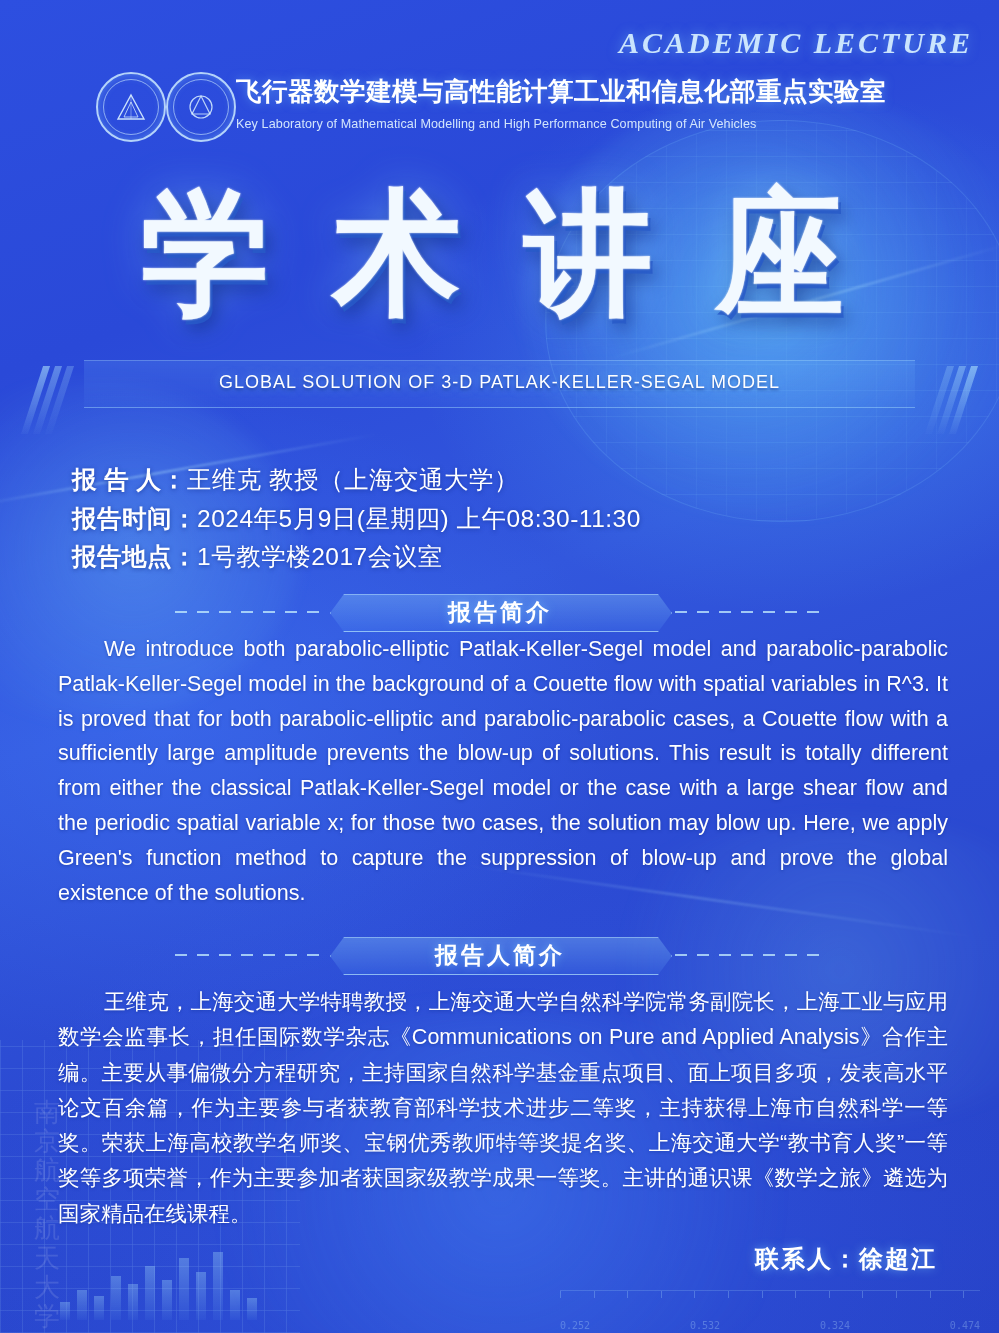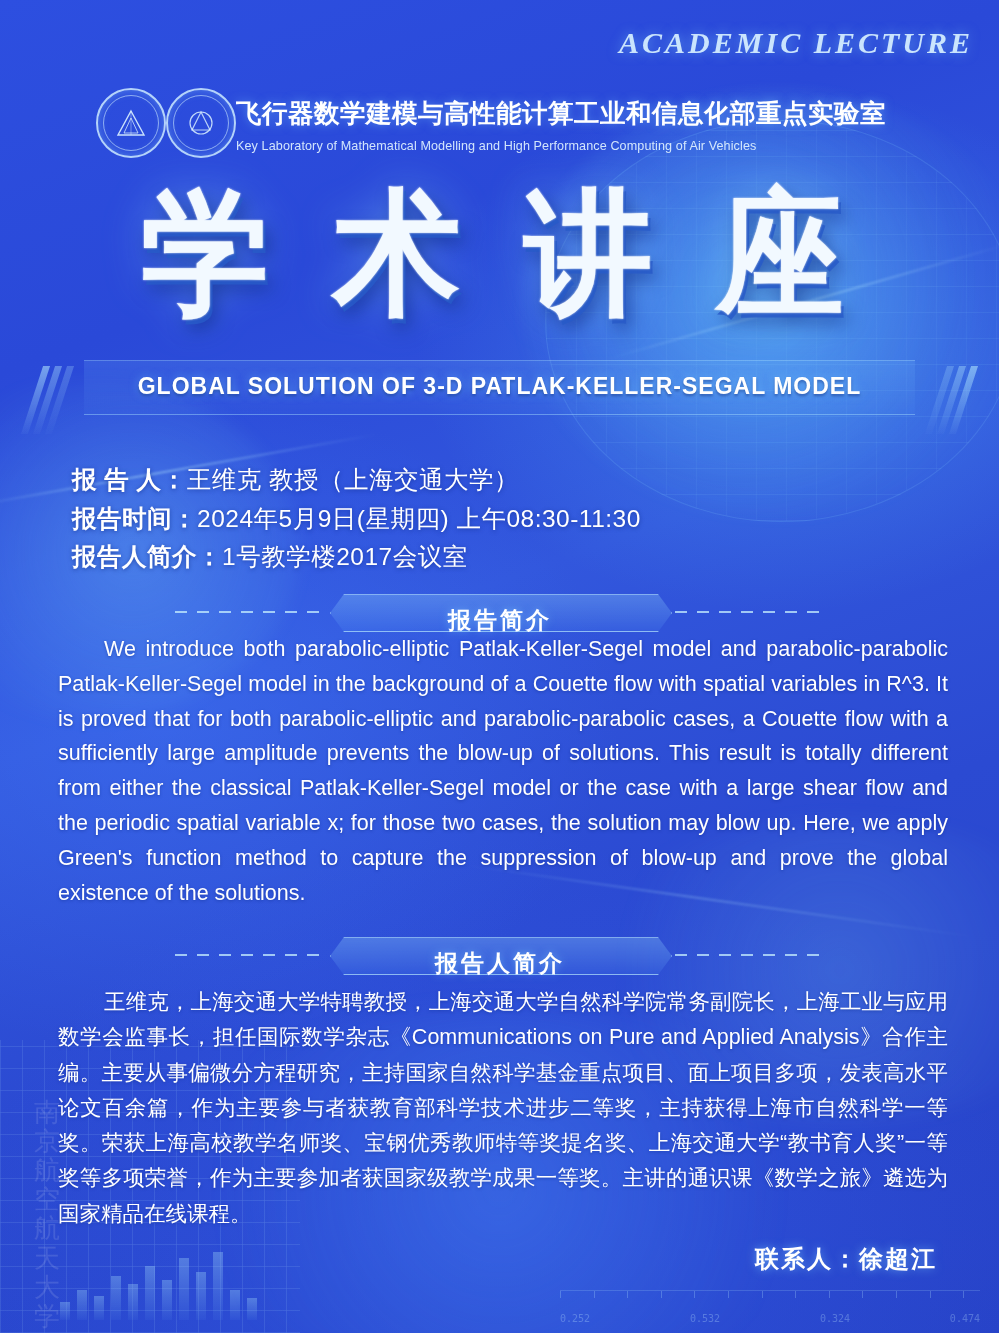--- a/index.html
+++ b/index.html
@@ -124,21 +124,21 @@
     width: 1px;
     height: 7px;
     background: rgba(190,240,255,0.5);
   }
   .ruler .nums {
     display: flex;
     justify-content: space-between;
     font-size: 10px;
     color: rgba(200,240,255,0.55);
     font-family: "DejaVu Sans Mono", monospace;
-    margin-top: 10px;
+    margin-top: 17px;
   }
   .watermark {
     position: absolute;
     left: 34px; top: 1098px;
     width: 40px;
     font-size: 26px;
     line-height: 1.12;
     color: rgba(255,255,255,0.12);
     font-family: "Liberation Sans", sans-serif;
     letter-spacing: 1px;
@@ -152,23 +152,22 @@
     font-family: "Liberation Serif", serif;
     font-style: italic;
     font-weight: bold;
     font-size: 30px;
     letter-spacing: 3px;
     color: rgba(215,240,255,0.92);
     text-shadow: 0 0 12px rgba(140,220,255,0.55);
   }
   .lab-header {
     position: absolute;
-    left: 96px; top: 88px;
+    left: 96px; top: 72px;
     display: flex;
-    align-items: center;
   }
   .logo {
     width: 66px; height: 66px;
     border-radius: 50%;
     border: 2px solid rgba(205,235,255,0.85);
     position: relative;
     flex: none;
     box-shadow: 0 0 10px rgba(150,220,255,0.35) inset;
   }
   .logo:before {
@@ -245,22 +244,22 @@
   }
   .topic-box {
     margin: 0 54px;
     padding: 10px 0 12px;
     background: linear-gradient(180deg, rgba(120,190,255,0.16), rgba(90,160,255,0.05));
     border-top: 1px solid rgba(180,235,255,0.35);
     border-bottom: 1px solid rgba(180,235,255,0.35);
     text-align: center;
   }
   .topic-line {
-    font-size: 23px;
-    font-weight: bold;
+    font-size: 18px;
+    font-weight: normal;
     color: #ffffff;
     letter-spacing: 1px;
     line-height: 1.33;
     text-shadow: 0 0 10px rgba(120,205,255,0.55), 0 2px 3px rgba(20,50,140,0.7);
   }
 
   
   .info {
     position: absolute;
     left: 72px; top: 461px;
@@ -292,21 +291,21 @@
   .sec-bar .plate {
     position: absolute;
     left: 155px; top: 0;
     width: 340px; height: 36px;
     background: linear-gradient(180deg, rgba(150,215,255,0.30), rgba(90,165,255,0.12));
     border: 1px solid rgba(195,240,255,0.55);
     clip-path: polygon(14px 0, calc(100% - 14px) 0, 100% 50%, calc(100% - 14px) 100%, 14px 100%, 0 50%);
   }
   .sec-title {
     position: absolute;
-    left: 155px; top: 8px;
+    left: 155px; top: 0;
     width: 340px;
     line-height: 36px;
     text-align: center;
     font-size: 23px;
     font-weight: bold;
     color: #ffffff;
     letter-spacing: 3px;
     text-shadow: 0 0 8px rgba(130,215,255,0.6);
   }
   .sec .dashes {
@@ -448,21 +447,21 @@
   </div>
 
   <div class="info">
     <div class="info-row">
       <span class="info-label">报 告 人：</span><span>王维克 教授（上海交通大学）</span>
     </div>
     <div class="info-row">
       <span class="info-label">报告时间：</span><span>2024年5月9日(星期四) 上午08:30-11:30</span>
     </div>
     <div class="info-row">
-      <span class="info-label">报告人简介：</span><span>1号教学楼2017会议室</span>
+      <span class="info-label">报告地点：</span><span>1号教学楼2017会议室</span>
     </div>
   </div>
 
   <div class="sec" style="top:594px;">
     <div class="dashes l"></div>
     <div class="dashes r"></div>
     <div class="sec-bar">
         <div class="plate"></div>
       </div>
     <div class="sec-title">报告简介</div>

